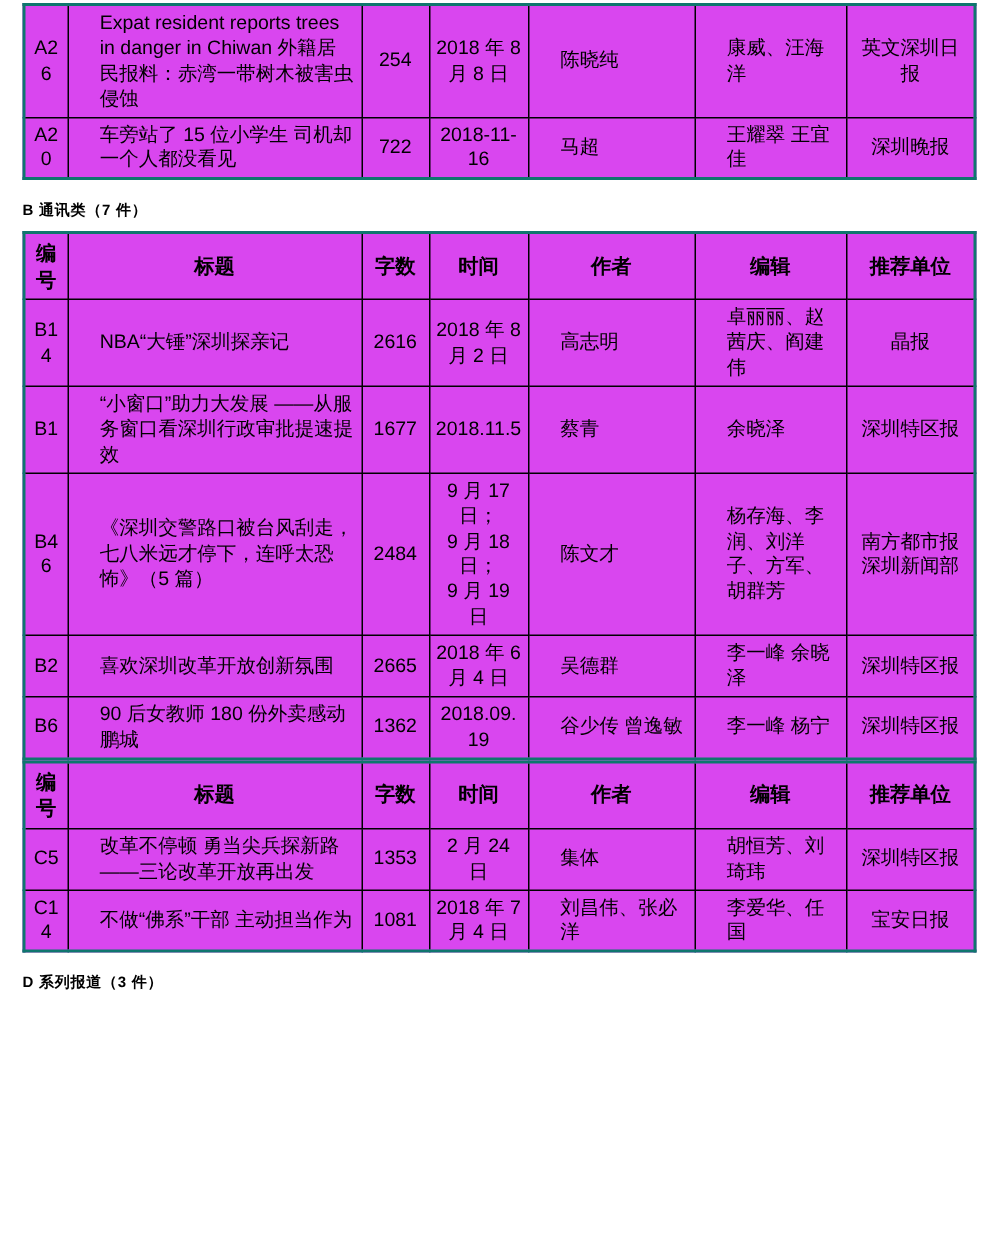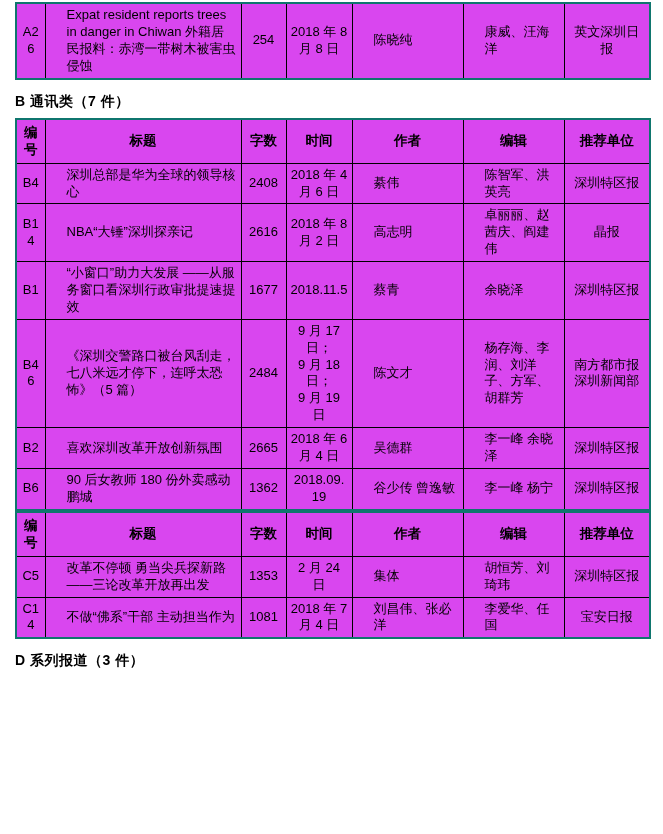--- a/index.html
+++ b/index.html
@@ -10,21 +10,21 @@
     font-family: "Liberation Sans", "DejaVu Sans", sans-serif;
   }
   .page {
     width: 663px;
     box-sizing: border-box;
     padding: 2px 14px 2px 15px;
     background: #ffffff;
   }
   .section-label {
     font-weight: bold;
-    font-size: 14px;
+    font-size: 10px;
     margin: 13px 0 7px 0;
     letter-spacing: 0.5px;
   }
   table {
     border-collapse: collapse;
     table-layout: fixed;
     width: 634px;
     border: 2px solid #0f766e;
     background: #d946ef;
   }
@@ -66,20 +66,29 @@
             <td class="c-code">A26</td>
             <td class="c-title">Expat resident reports trees in danger in Chiwan 外籍居民报料：赤湾一带树木被害虫侵蚀</td>
             <td class="c-words">254</td>
             <td class="c-time">2018 年 8
 月 8 日</td>
             <td class="c-author">陈晓纯</td>
             <td class="c-editor">康威、汪海洋</td>
             <td class="c-unit">英文深圳日
 报</td>
           </tr>
+          <tr>
+            <td class="c-code">A20</td>
+            <td class="c-title">车旁站了 15 位小学生 司机却一个人都没看见</td>
+            <td class="c-words">722</td>
+            <td class="c-time">2018-11-16</td>
+            <td class="c-author">马超</td>
+            <td class="c-editor">王耀翠 王宜佳</td>
+            <td class="c-unit">深圳晚报</td>
+          </tr>
         </tbody>
       </table>
       <div class="section-label">B 通讯类（7 件）</div>
       <table>
         <colgroup>
           <col style="width: 29px;">
           <col style="width: 196px;">
           <col style="width: 45px;">
           <col style="width: 66px;">
           <col style="width: 111px;">
@@ -92,30 +101,20 @@
             <th>标题</th>
             <th>字数</th>
             <th>时间</th>
             <th>作者</th>
             <th>编辑</th>
             <th>推荐单位</th>
           </tr>
         </thead>
         <tbody>
           <tr>
-            <td class="c-code">B4</td>
-            <td class="c-title">深圳总部是华为全球的领导核心</td>
-            <td class="c-words">2408</td>
-            <td class="c-time">2018 年 4
-月 6 日</td>
-            <td class="c-author">綦伟</td>
-            <td class="c-editor">陈智军、洪英亮</td>
-            <td class="c-unit">深圳特区报</td>
-          </tr>
-          <tr>
             <td class="c-code">B14</td>
             <td class="c-title">NBA“大锤”深圳探亲记</td>
             <td class="c-words">2616</td>
             <td class="c-time">2018 年 8
 月 2 日</td>
             <td class="c-author">高志明</td>
             <td class="c-editor">卓丽丽、赵茜庆、阎建伟</td>
             <td class="c-unit">晶报</td>
           </tr>
           <tr>

